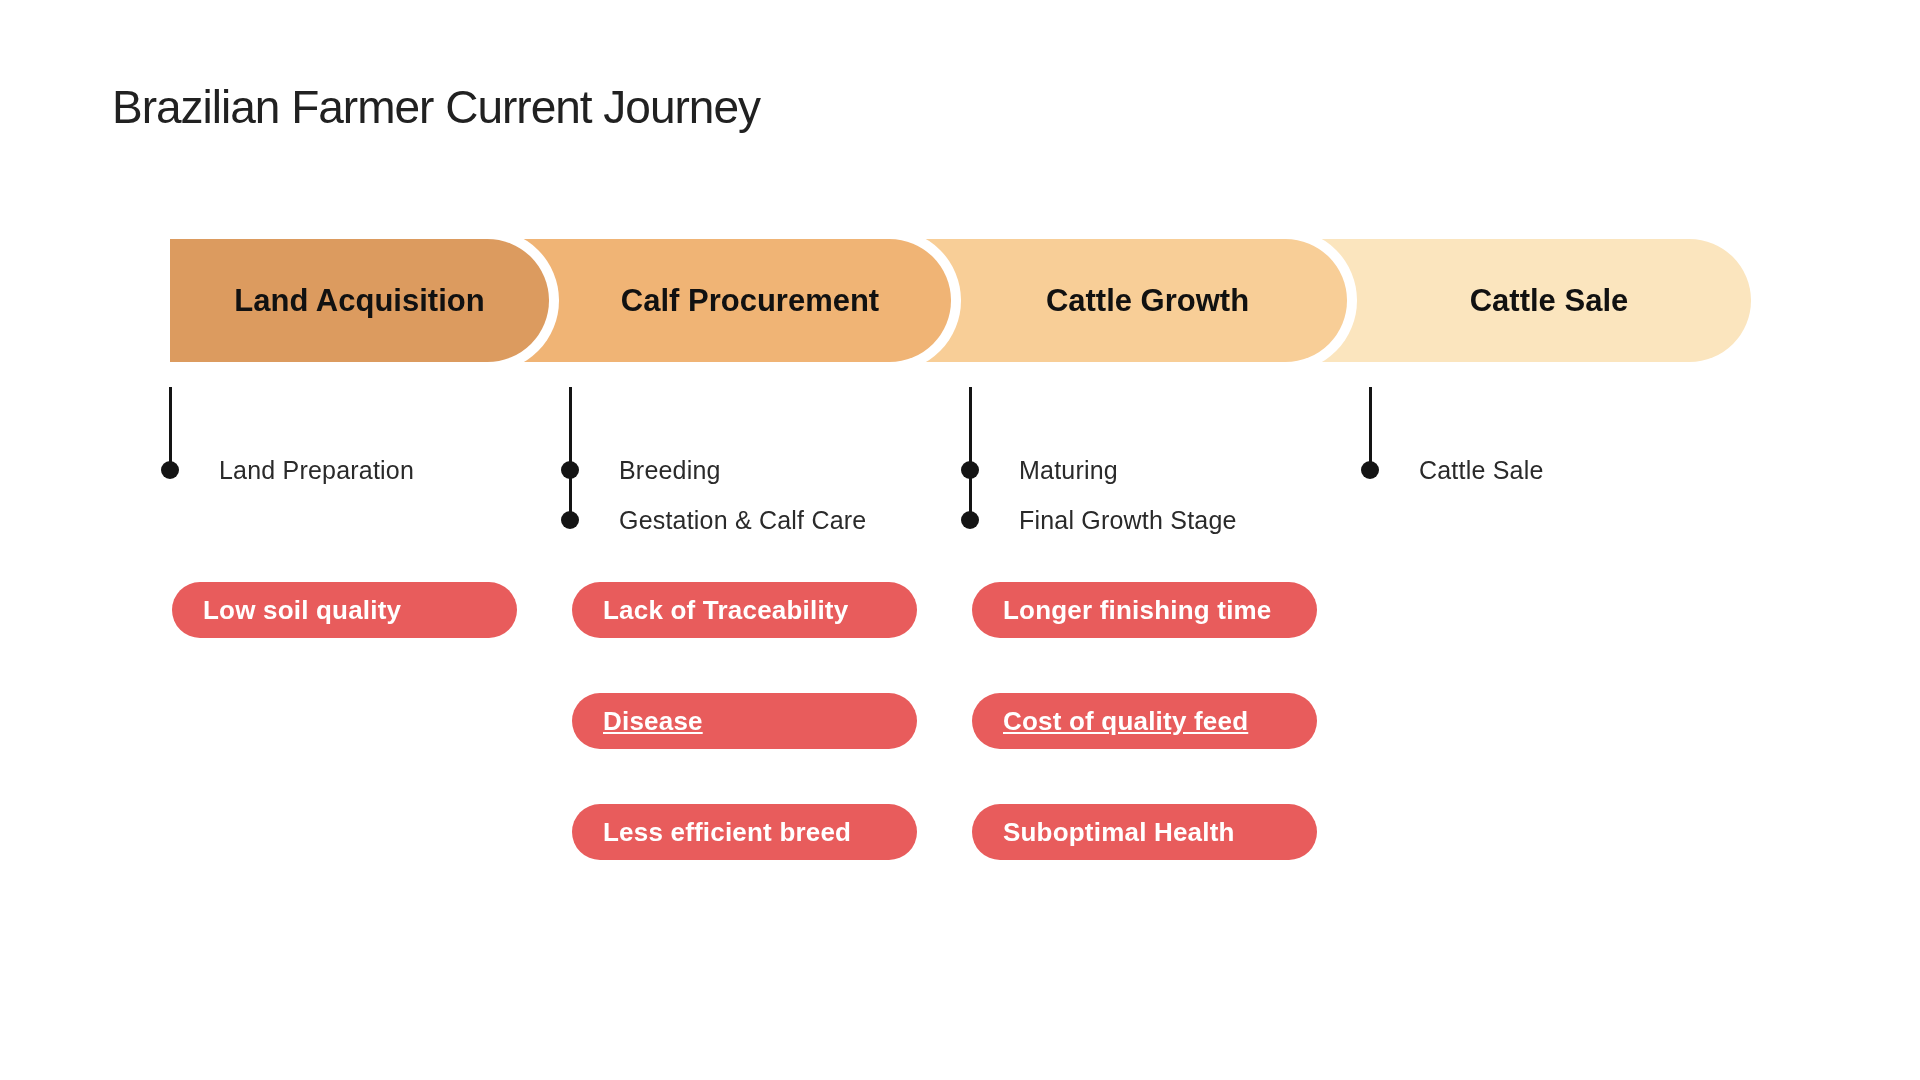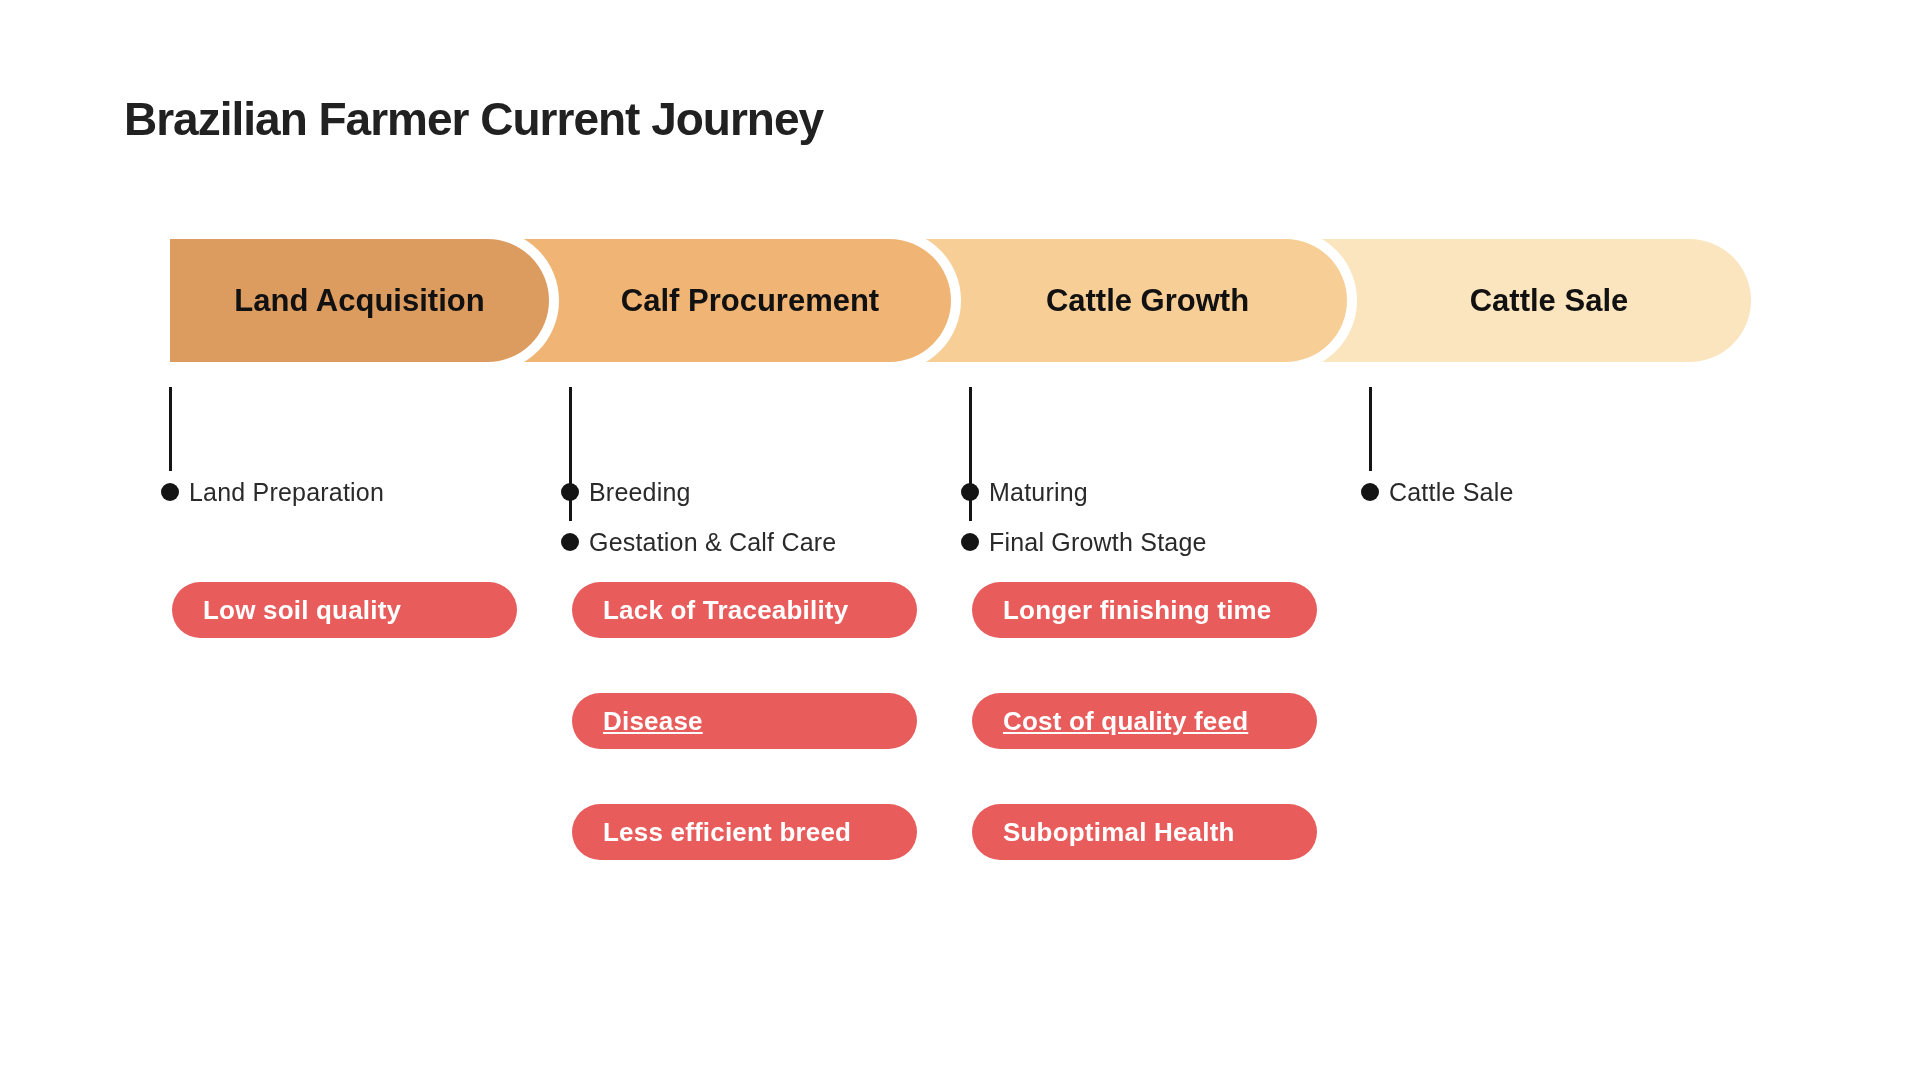--- a/index.html
+++ b/index.html
@@ -8,23 +8,23 @@
     background:#ffffff;
     font-family:"Liberation Sans", sans-serif;
     position:relative;
     overflow:hidden;
   }
   .slide{position:absolute;inset:0;background:#ffffff;}
 
   
   .title{
     position:absolute;left:112px;top:84px;
-    font-size:46px;font-weight:700;letter-spacing:-1px;
+    font-size:46px;font-weight:400;letter-spacing:-1px;
     color:#212121;line-height:1;
-    margin:12px;
+    margin:0;
   }
 
   
   .stage{
     position:absolute;top:239px;height:123px;
     border-radius:0 64.5px 64.5px 0;
     box-shadow:0 0 0 10px #ffffff;
     display:flex;align-items:center;justify-content:center;
     box-sizing:border-box;
   }
@@ -37,21 +37,21 @@
   .stage-3{left:880px;width:467px;background:#F8CE97;z-index:12;padding-left:68px;}
   .stage-4{left:1280px;width:471px;background:#FBE5BE;z-index:11;padding-left:67px;}
 
   
   .milecol{position:absolute;top:386px;width:0;}
   .milecol .vline{
     position:absolute;left:-1.5px;top:1px;width:3px;background:#141414;
   }
   .milestone{
     position:absolute;left:-9px;height:26px;
-    display:flex;align-items:center;gap:10px;white-space:nowrap;margin-top:22px;
+    display:flex;align-items:center;gap:40px;white-space:nowrap;
   }
   .milestone .dot{
     width:18px;height:18px;border-radius:50%;background:#141414;flex:0 0 auto;
   }
   .milestone-label{
     font-size:25px;font-weight:400;color:#2A2A2A;letter-spacing:0.2px;
   }
   .mile-row-1{top:71px;}   
   .mile-row-2{top:121px;}  
 

